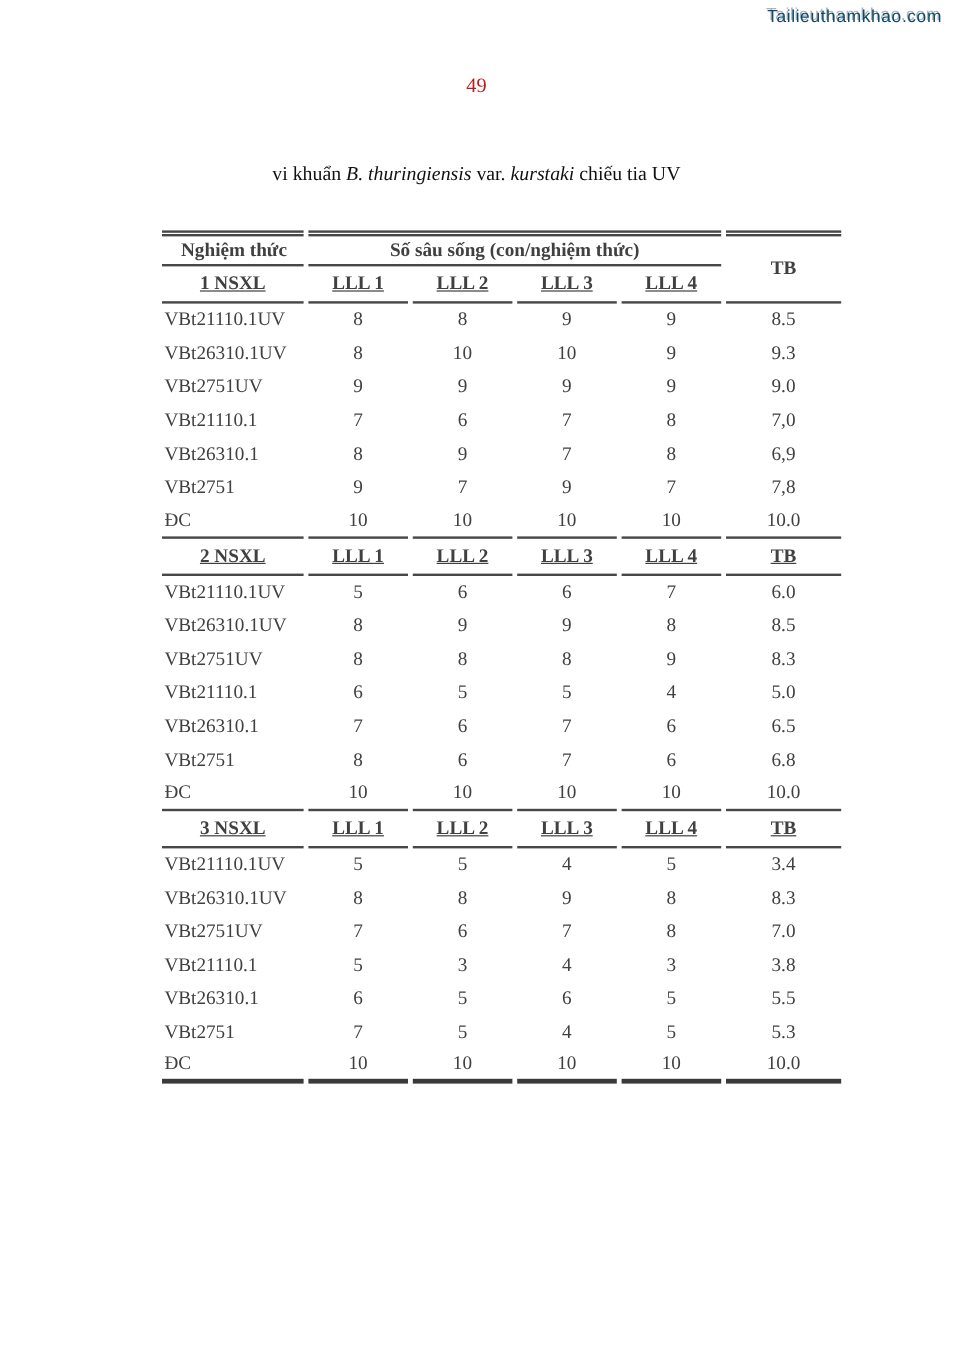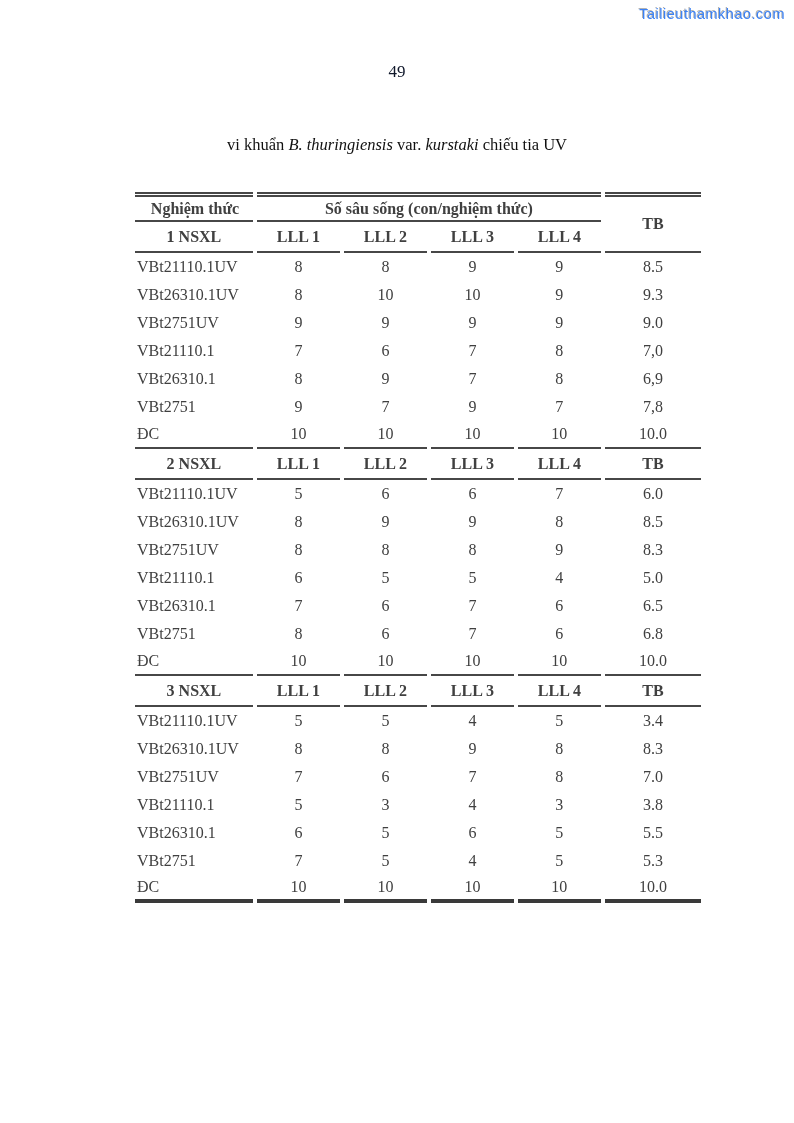--- a/index.html
+++ b/index.html
@@ -8,26 +8,26 @@
     width: 794px; height: 1123px;
     position: relative;
     font-family: "Liberation Serif", serif;
     color: #1c1c1c;
     overflow: hidden;
   }
   .watermark {
     position: absolute; top: 6px; right: 9px;
     font-family: "Liberation Sans", sans-serif;
     font-size: 14.5px; letter-spacing: 0.5px;
-    color: #3b82f6;
+    color: #0c4a6e;
     text-shadow: -1px -1px 0 #b2b2b2, 1px 1px 0 #ffffff;
   }
   .page-number {
     position: absolute; top: 62px; left: 0; width: 794px;
-    text-align: center; font-size: 17px; color: #0f172a;
+    text-align: center; font-size: 17px; color: #b91c1c;
   }
   .caption {
     position: absolute; top: 129px; left: 90px; width: 614px;
     text-align: center; font-size: 16.5px; line-height: 31px; color: #111;
   }
   .caption .b { font-weight: bold; }
   .caption .i { font-style: italic; margin-top: 48px; }
   table.results {
     position: absolute; top: 192px; left: 131px; width: 574px;
     border-collapse: separate; border-spacing: 4px 0;
@@ -35,21 +35,21 @@
     font-size: 16px; color: #404040;
   }
   col.c1 { width: 21.6%; }
   col.cn { width: 15.2%; }
   col.ct { width: 17.6%; }
   th, td { font-weight: normal; vertical-align: middle; }
   tr.main-header th { height: 30px; font-weight: bold; text-align: center; }
   tr.main-header th.bt { border-top: 5px double #474747; }
   tr.main-header th.rule-under { border-bottom: 2px solid #474747; }
   th.tb-merged { vertical-align: middle; font-weight: bold; border-bottom: 2px solid #474747; }
-  tr.subheader-row th { height: 31px; font-weight: bold; text-align: center; border-bottom: 2px solid #474747; }
+  tr.subheader-row th { height: 31px; font-weight: bold; text-align: center; border-bottom: 2px solid #474747; text-decoration: underline; }
   tr.data-row td { height: 28px; }
   td.c-label, th.c-label-h { text-align: left; padding-left: 2px; }
   tr.subheader-row th.c-label-h { text-align: center; padding-left: 0; }
   td.c-num, td.c-tb { text-align: center; }
   tr.section-end td { border-bottom: 2px solid #474747; }
   tr.table-end td { border-bottom: 4px solid #3a3a3a; }
 </style>
 </head>
 <body>
 

